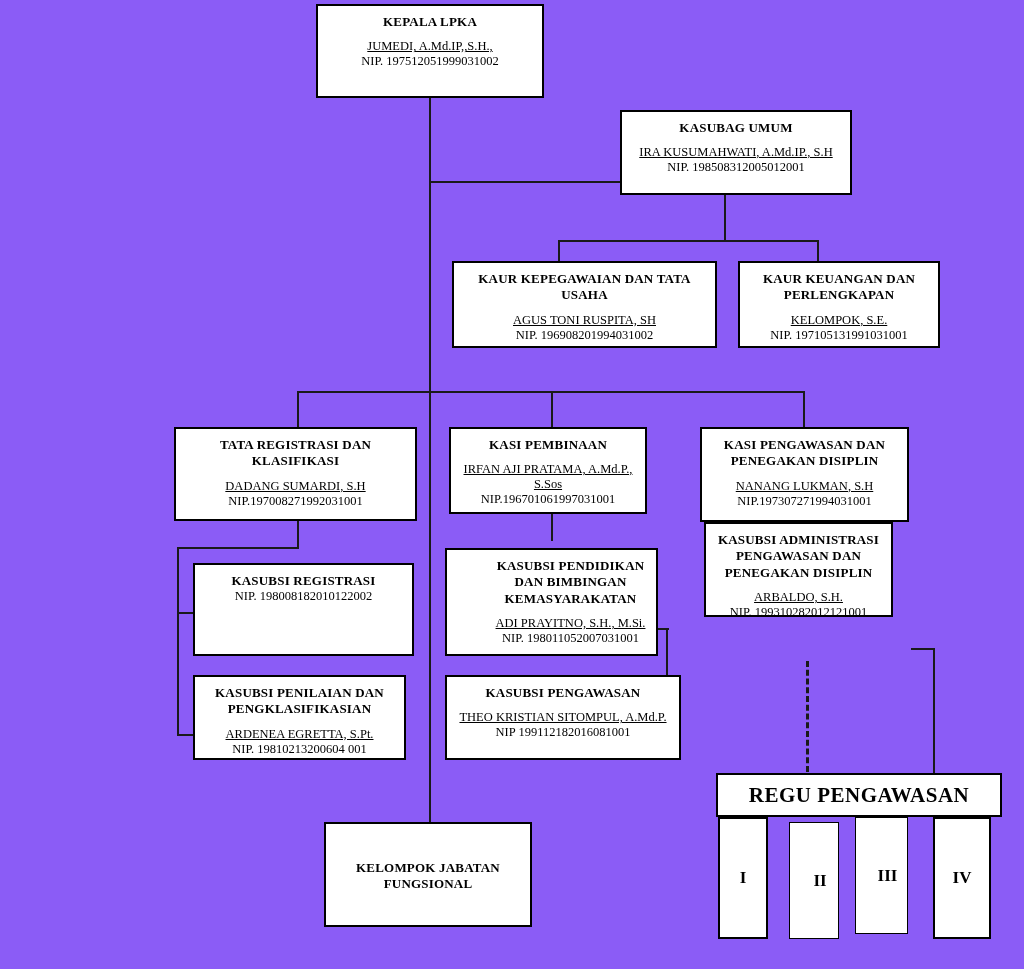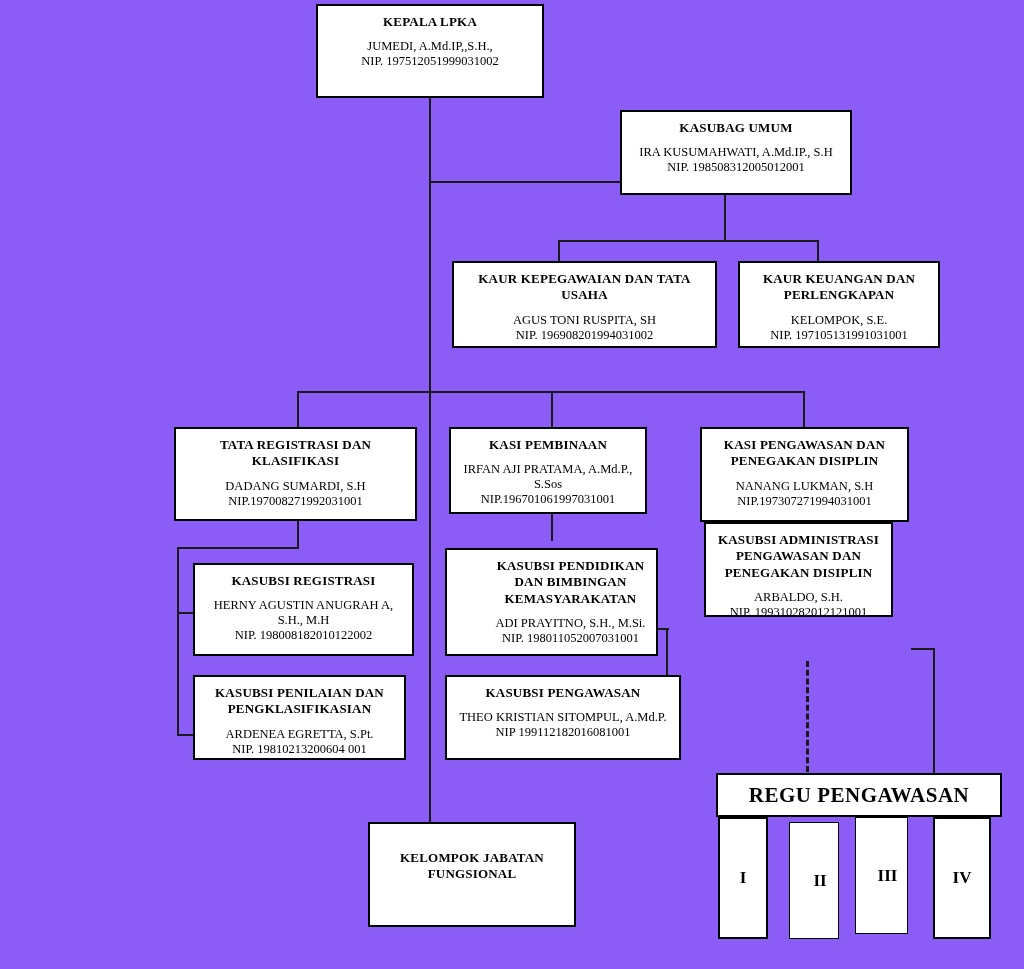--- a/index.html
+++ b/index.html
@@ -32,20 +32,21 @@
     font-weight: bold;
     font-size: 13px;
     line-height: 1.25;
     letter-spacing: 0.2px;
     display: block;
   }
   .node .person {
     font-size: 12.5px;
     line-height: 1.2;
     display: block;
+    text-decoration: underline;
     margin-top: 9px;
   }
   .node .nip {
     font-size: 12.5px;
     line-height: 1.2;
     display: block;
   }
   .node.plain .title { font-size: 13px; }
 
   
@@ -168,21 +169,20 @@
   </div>
 
   <div class="node" style="left:700px; top:427px; width:209px; height:95px;">
     <span class="title">KASI PENGAWASAN DAN PENEGAKAN DISIPLIN</span>
     <span class="person">NANANG LUKMAN, S.H</span>
     <span class="nip">NIP.197307271994031001</span>
   </div>
 
   <div class="node" style="left:193px; top:563px; width:221px; height:93px;">
     <span class="title">KASUBSI REGISTRASI</span>
-    <span class="person">HERNY AGUSTIN ANUGRAH A, S.H., M.H</span>
     <span class="nip">NIP. 198008182010122002</span>
   </div>
 
   <div class="node" style="left:193px; top:675px; width:213px; height:85px;">
     <span class="title">KASUBSI PENILAIAN DAN PENGKLASIFIKASIAN</span>
     <span class="person">ARDENEA EGRETTA, S.Pt.</span>
     <span class="nip">NIP. 19810213200604 001</span>
   </div>
 
   <div class="node" style="left:445px; top:548px; width:213px; height:108px;padding-left:44px;">
@@ -196,21 +196,21 @@
     <span class="person">THEO KRISTIAN SITOMPUL,  A.Md.P.</span>
     <span class="nip">NIP 199112182016081001</span>
   </div>
 
   <div class="node" style="left:704px; top:522px; width:189px; height:95px;">
     <span class="title">KASUBSI ADMINISTRASI PENGAWASAN DAN PENEGAKAN DISIPLIN</span>
     <span class="person">ARBALDO, S.H.</span>
     <span class="nip">NIP. 199310282012121001</span>
   </div>
 
-  <div class="node plain" style="left:324px; top:822px; width:208px; height:105px; padding-top:26px;margin-left:44px;">
+  <div class="node plain" style="left:324px; top:822px; width:208px; height:105px; padding-top:36px;">
     <span class="title">KELOMPOK JABATAN FUNGSIONAL</span>
   </div>
 
   <div class="regu-header" style="left:716px; top:773px; width:286px; height:44px;">
     <span class="title">REGU PENGAWASAN</span>
   </div>
 
   <div class="regu-cell" style="left:718px; top:817px; width:50px; height:122px;">
     <span>I</span>
   </div>

